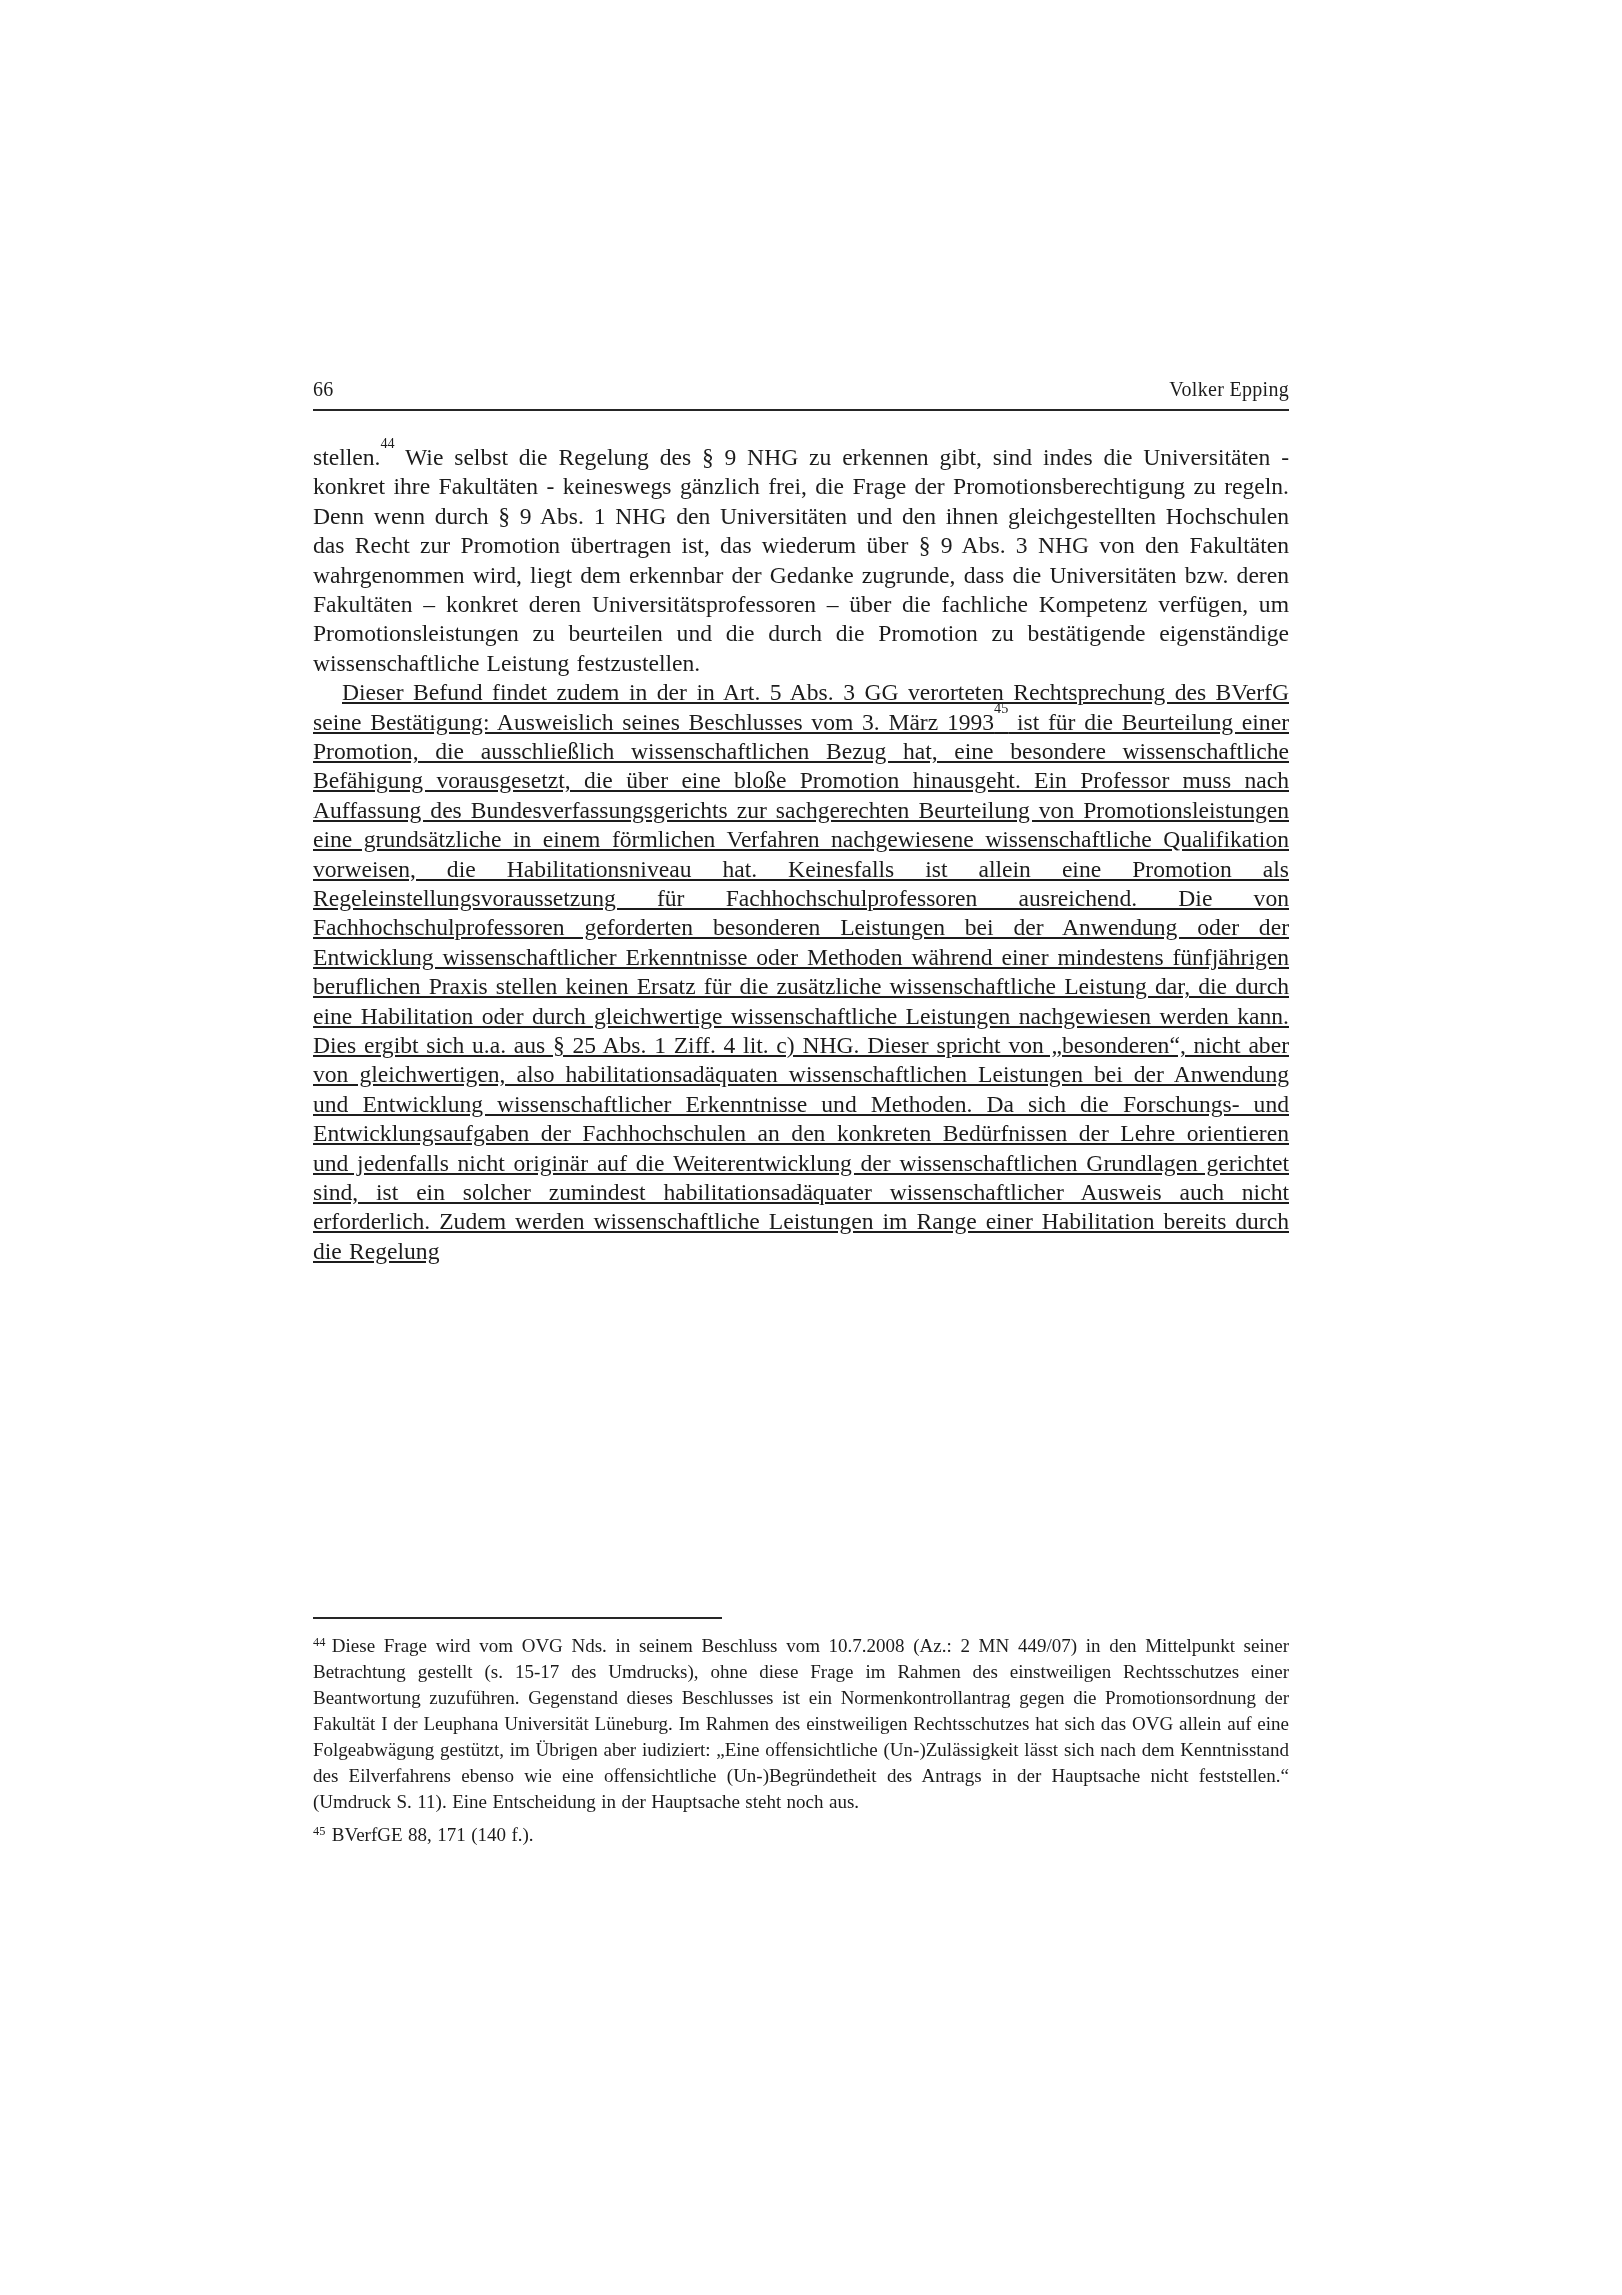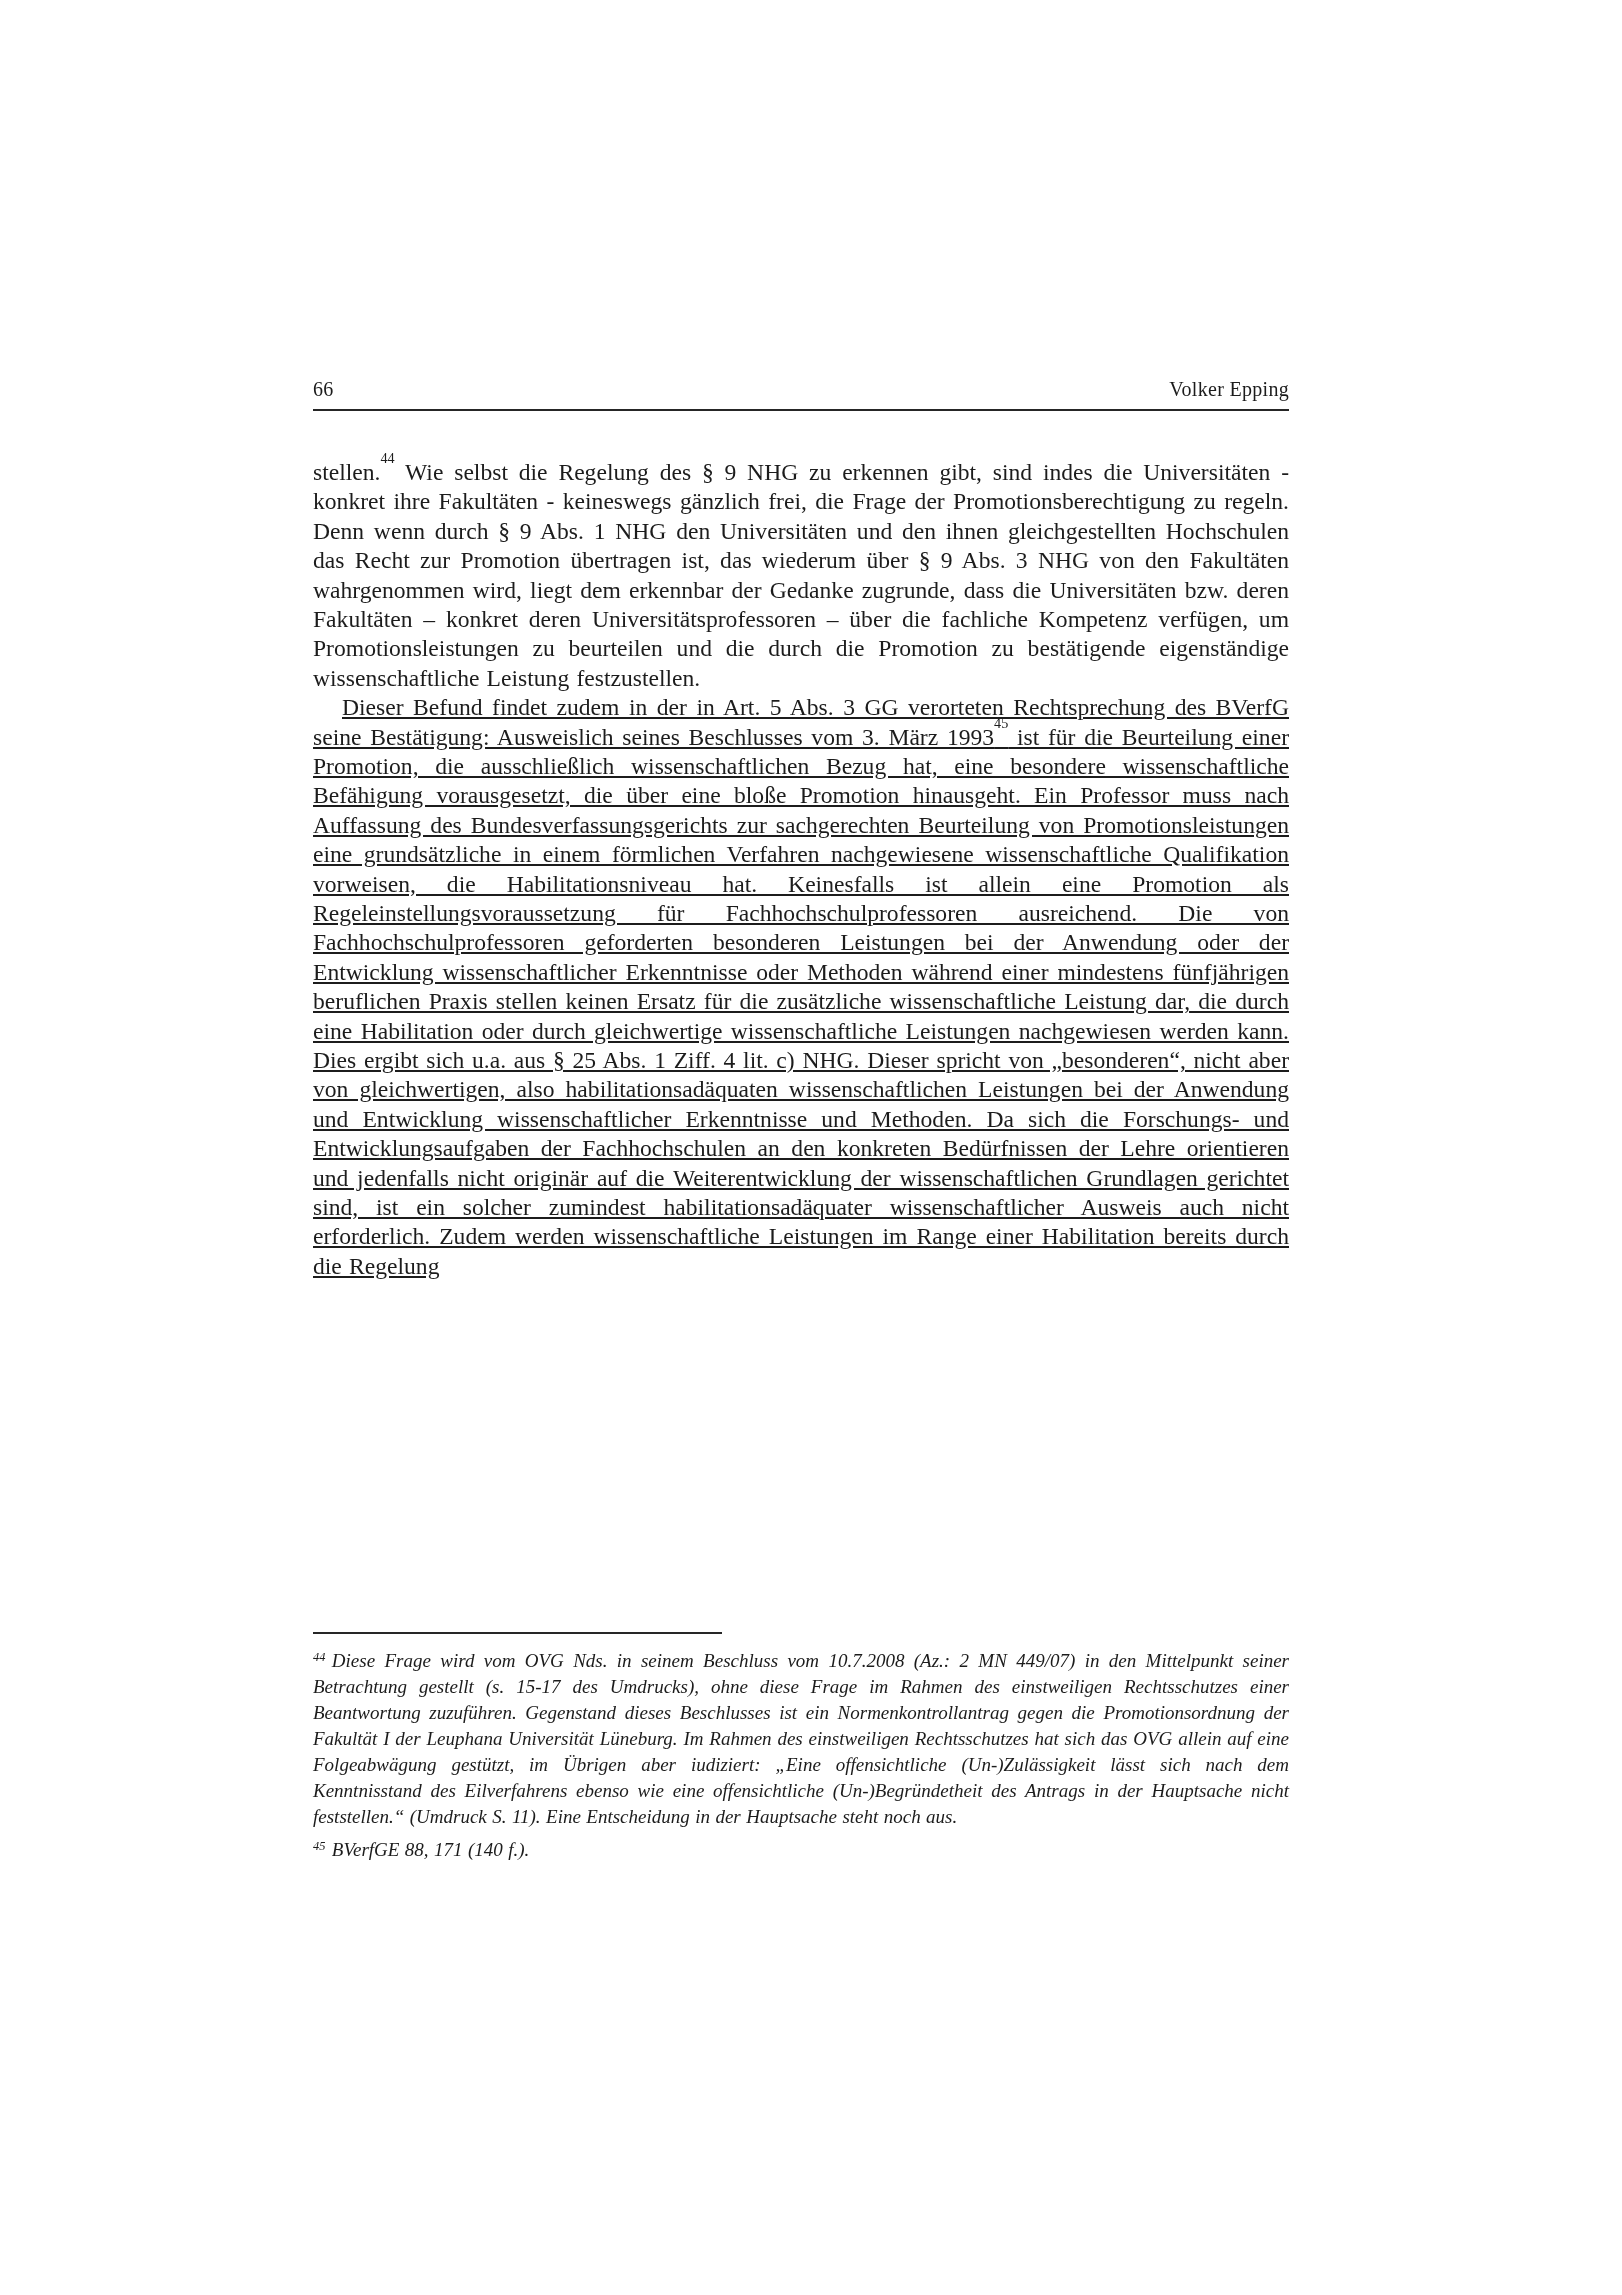--- a/index.html
+++ b/index.html
@@ -28,21 +28,21 @@
     justify-content: space-between;
     align-items: baseline;
     font-size: 20px;
     letter-spacing: 0.3px;
     padding-bottom: 7.9px;
     border-bottom: 2px solid #262626;
     text-align: right;
   }
 
   .body-text {
-    margin-top: 47px;
+    margin-top: 32px;
     font-size: 23.6px;
     line-height: 29.4px;
     text-align: justify;
     word-spacing: 1.3px;
     min-height: 1170px;
   }
 
   .body-text p { text-align: justify; }
 
   .paragraph-indent { text-indent: 29px; text-decoration: underline; }
@@ -61,21 +61,21 @@
   }
 
   .footnotes {
     margin-top: 14.4px;
     font-size: 19px;
     line-height: 26px;
     text-align: justify;
     word-spacing: 0.7px;
   }
 
-  .footnote { text-align: justify; font-style: italic; }
+  .footnote { text-align: justify; }
   .footnote + .footnote { margin-top: 6.5px; }
 
   .fn-marker {
     font-size: 0.65em;
     line-height: 0;
     position: relative;
     top: -0.5em;
     margin-right: 6.5px;
   }
 </style>

